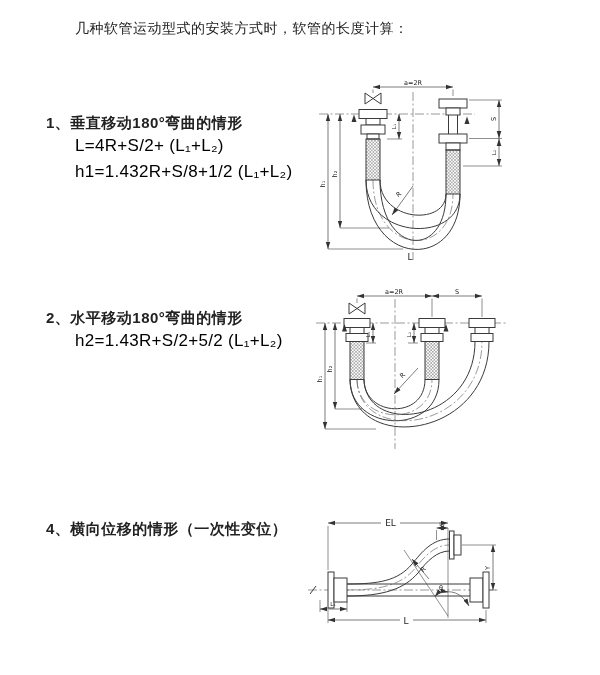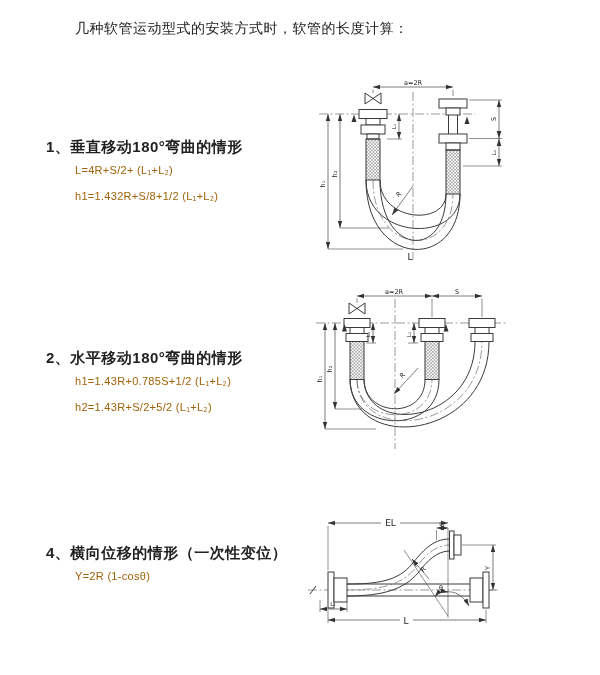--- a/index.html
+++ b/index.html
@@ -4,29 +4,29 @@
 <style>
   html,body{margin:0;padding:0;background:#fff;}
   .page{
     position:relative;width:600px;height:675px;background:#ffffff;overflow:hidden;
     font-family:"Liberation Sans","DejaVu Sans",sans-serif;color:#1c1c1c;
   }
   .doc-title{
     position:absolute;left:35px;top:20px;font-size:14px;font-weight:400;
     letter-spacing:0.5px;color:#222;margin-left:40px;
   }
-  .sec{position:absolute;left:46px;margin-top:24px;}
+  .sec{position:absolute;left:46px;}
   .sec .heading{font-size:15px;font-weight:700;letter-spacing:0.5px;line-height:20px;color:#222;}
   .sec .f{
-    font-size:11px;font-weight:400;line-height:26px;margin-left:29px;
-    letter-spacing:0.3px;color:#a16207;
+    font-size:17px;font-weight:400;line-height:26px;margin-left:29px;
+    letter-spacing:0.3px;color:#000000;
   }
   .sec .f:first-of-type{margin-top:4px;}
   #sec1{top:113px;}
-  #sec2{top:324px;}
+  #sec2{top:308px;}
   #sec3{top:519px;}
   svg.diag{position:absolute;}
   #diag1{left:303px;top:72px;}
   #diag2{left:300px;top:283px;}
   #diag3{left:300px;top:502px;}
   
   .ln{fill:none;stroke:#3a3a3a;stroke-width:1;}
   .fit{fill:#ffffff;stroke:#3a3a3a;stroke-width:1;}
   .braid{fill:url(#braid);stroke:#3a3a3a;stroke-width:1;}
   .cl{fill:none;stroke:#555;stroke-width:0.6;stroke-dasharray:9 2.5 2 2.5;}
@@ -57,27 +57,25 @@
   </svg>
 
   <section class="sec" id="sec1">
     <div class="heading">1、垂直移动180°弯曲的情形</div>
     <div class="f">L=4R+S/2+ (L₁+L₂)</div>
     <div class="f">h1=1.432R+S/8+1/2 (L₁+L₂)</div>
   </section>
 
   <section class="sec" id="sec2">
     <div class="heading">2、水平移动180°弯曲的情形</div>
-    <div class="f">h1=1.43R+0.785S+1/2 (L₁+L₂)</div>
     <div class="f">h2=1.43R+S/2+5/2 (L₁+L₂)</div>
   </section>
 
   <section class="sec" id="sec3">
     <div class="heading">4、横向位移的情形（一次性变位）</div>
-    <div class="f">Y=2R (1-cosθ)</div>
   </section>
 
   <svg class="diag" id="diag1" width="245" height="192" viewBox="0 0 245 192">
     <g>
       <path class="cl" d="M110 20 V188"></path>
       <path class="cl" d="M16 42 H172"></path>
     </g>
     <g>
       <path class="ln" d="M63 108 C63 168 157 172 157 122"></path>
       <path class="ln" d="M77 108 C77 150 143 154 143 122"></path>

